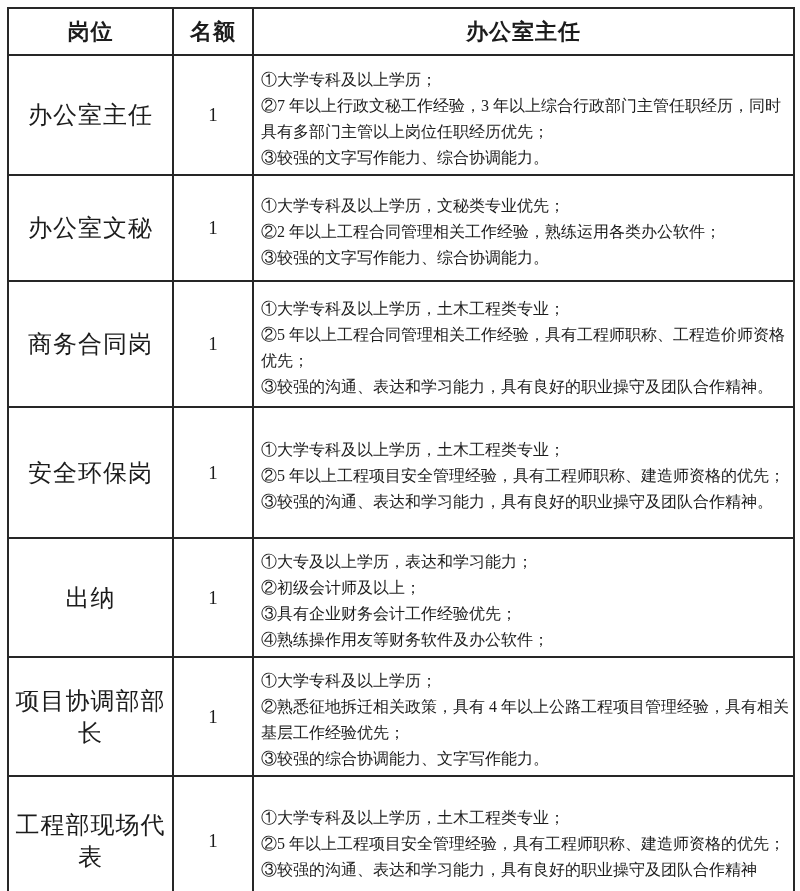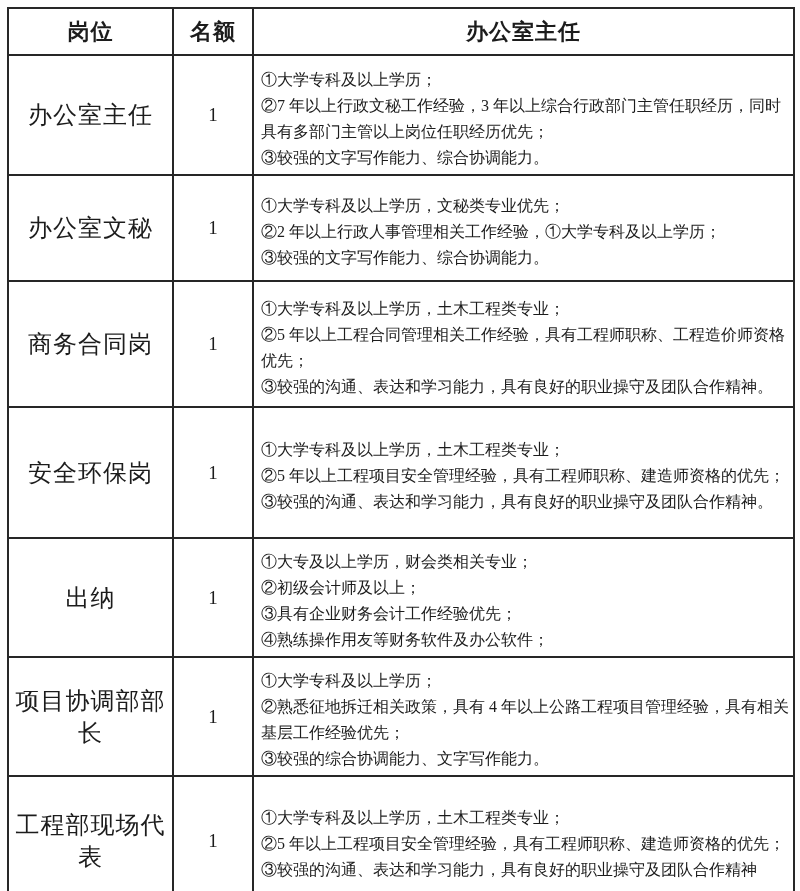--- a/index.html
+++ b/index.html
@@ -99,21 +99,21 @@
           <span class="item">①大学专科及以上学历；</span>
           <span class="item">②7 年以上行政文秘工作经验，3 年以上综合行政部门主管任职经历，同时具有多部门主管以上岗位任职经历优先；</span>
           <span class="item">③较强的文字写作能力、综合协调能力。</span>
         </td>
       </tr>
       <tr class="r1">
         <td class="pos">办公室文秘</td>
         <td class="quo">1</td>
         <td class="req">
           <span class="item">①大学专科及以上学历，文秘类专业优先；</span>
-          <span class="item">②2 年以上行政人事管理相关工作经验，①大学专科及以上学历；</span>
+          <span class="item">②2 年以上工程合同管理相关工作经验，熟练运用各类办公软件；</span>
           <span class="item">③较强的文字写作能力、综合协调能力。</span>
         </td>
       </tr>
       <tr class="r2">
         <td class="pos">商务合同岗</td>
         <td class="quo">1</td>
         <td class="req">
           <span class="item">①大学专科及以上学历，土木工程类专业；</span>
           <span class="item">②5 年以上工程合同管理相关工作经验，具有工程师职称、工程造价师资格优先；</span>
           <span class="item">③较强的沟通、表达和学习能力，具有良好的职业操守及团队合作精神。</span>
@@ -125,21 +125,21 @@
         <td class="req">
           <span class="item">①大学专科及以上学历，土木工程类专业；</span>
           <span class="item">②5 年以上工程项目安全管理经验，具有工程师职称、建造师资格的优先；</span>
           <span class="item">③较强的沟通、表达和学习能力，具有良好的职业操守及团队合作精神。</span>
         </td>
       </tr>
       <tr class="r4">
         <td class="pos">出纳</td>
         <td class="quo">1</td>
         <td class="req">
-          <span class="item">①大专及以上学历，财会类相关专业；</span>
+          <span class="item">①大专及以上学历，表达和学习能力；</span>
           <span class="item">②初级会计师及以上；</span>
           <span class="item">③具有企业财务会计工作经验优先；</span>
           <span class="item">④熟练操作用友等财务软件及办公软件；</span>
         </td>
       </tr>
       <tr class="r5">
         <td class="pos">项目协调部部长</td>
         <td class="quo">1</td>
         <td class="req">
           <span class="item">①大学专科及以上学历；</span>

